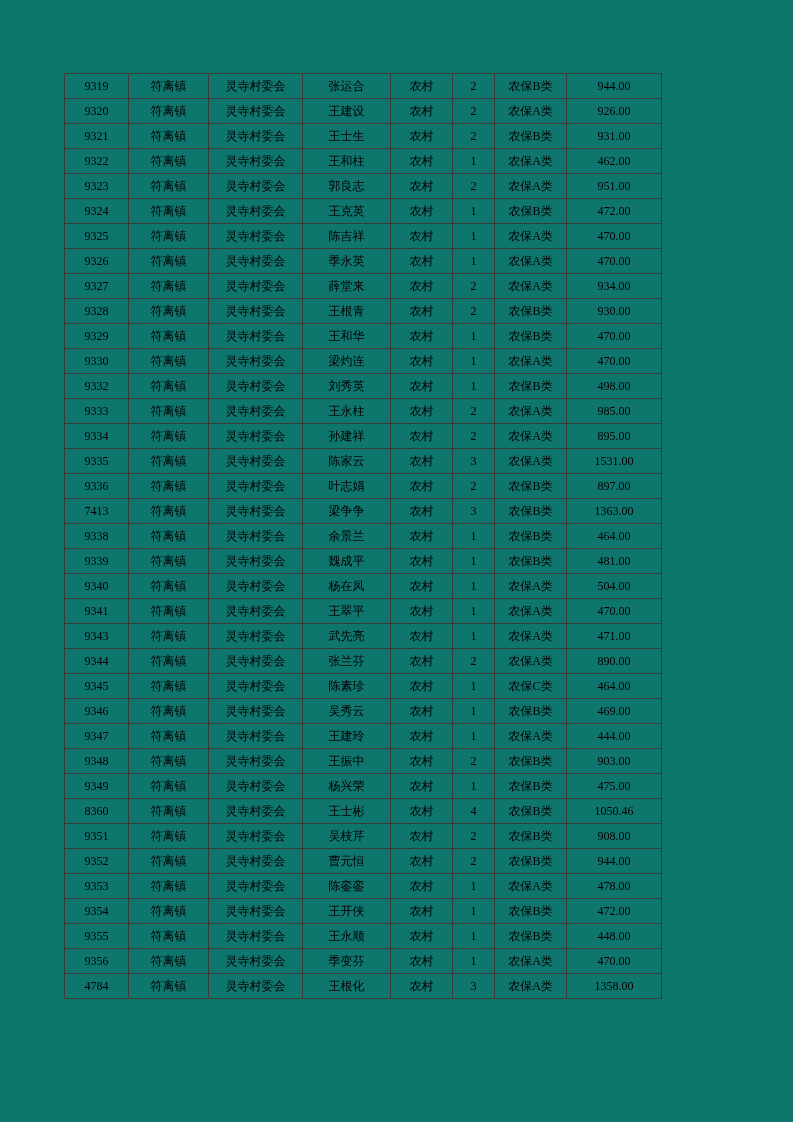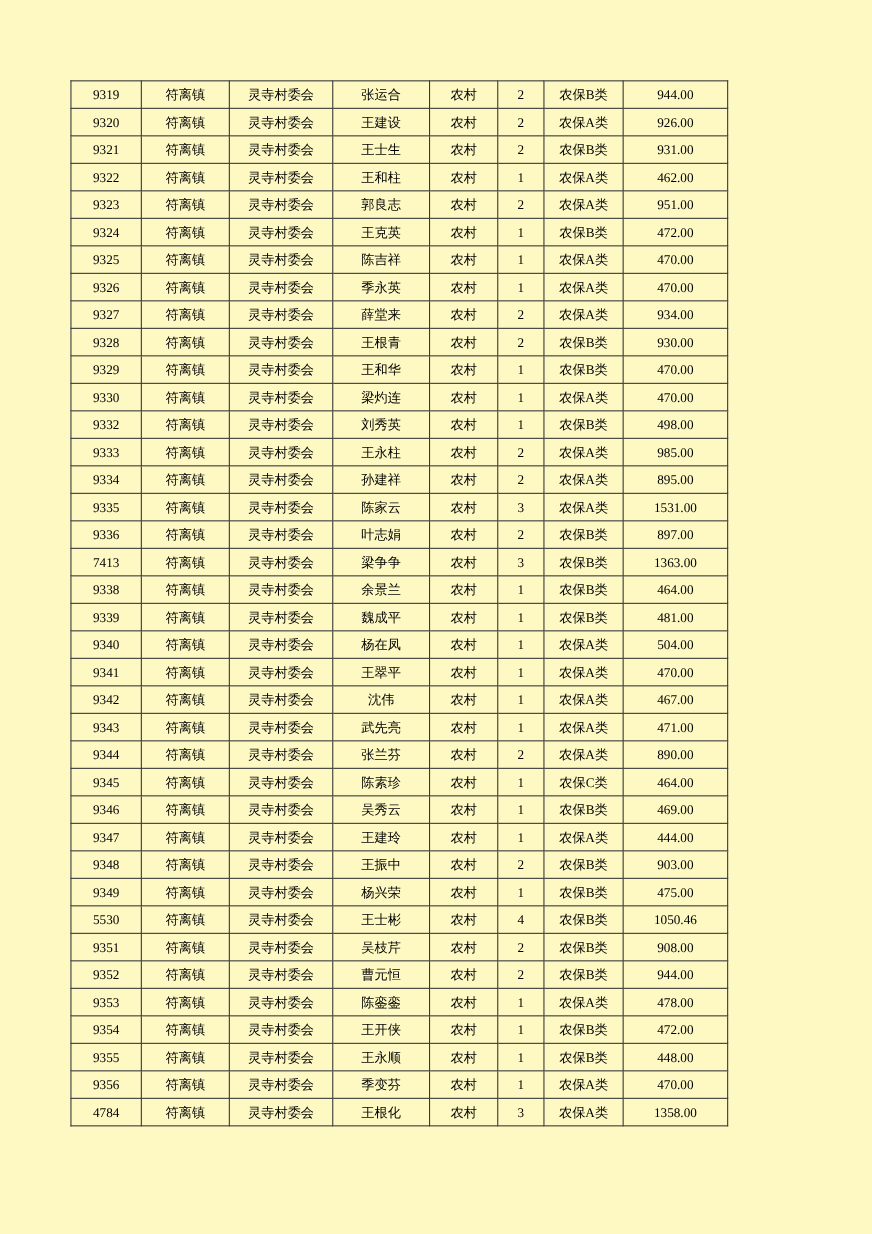--- a/index.html
+++ b/index.html
@@ -5,21 +5,21 @@
   html, body {
     margin: 0;
     padding: 0;
     background: #e8e8e8;
   }
   .page {
     position: relative;
     width: 793px;
     height: 1122px;
     margin: 0 auto;
-    background: #fef9c3;
+    background: #0f766e;
     font-family: "Liberation Serif", "DejaVu Serif", serif;
     color: #000000;
     overflow: hidden;
   }
   table.roster {
     position: absolute;
     left: 64px;
     top: 73px;
     border-collapse: collapse;
     table-layout: fixed;
@@ -275,30 +275,20 @@
           <td>9341</td>
           <td>符离镇</td>
           <td>灵寺村委会</td>
           <td>王翠平</td>
           <td>农村</td>
           <td>1</td>
           <td>农保A类</td>
           <td>470.00</td>
         </tr>
         <tr>
-          <td>9342</td>
-          <td>符离镇</td>
-          <td>灵寺村委会</td>
-          <td>沈伟</td>
-          <td>农村</td>
-          <td>1</td>
-          <td>农保A类</td>
-          <td>467.00</td>
-        </tr>
-        <tr>
           <td>9343</td>
           <td>符离镇</td>
           <td>灵寺村委会</td>
           <td>武先亮</td>
           <td>农村</td>
           <td>1</td>
           <td>农保A类</td>
           <td>471.00</td>
         </tr>
         <tr>
@@ -355,21 +345,21 @@
           <td>9349</td>
           <td>符离镇</td>
           <td>灵寺村委会</td>
           <td>杨兴荣</td>
           <td>农村</td>
           <td>1</td>
           <td>农保B类</td>
           <td>475.00</td>
         </tr>
         <tr>
-          <td>5530</td>
+          <td>8360</td>
           <td>符离镇</td>
           <td>灵寺村委会</td>
           <td>王士彬</td>
           <td>农村</td>
           <td>4</td>
           <td>农保B类</td>
           <td>1050.46</td>
         </tr>
         <tr>
           <td>9351</td>

